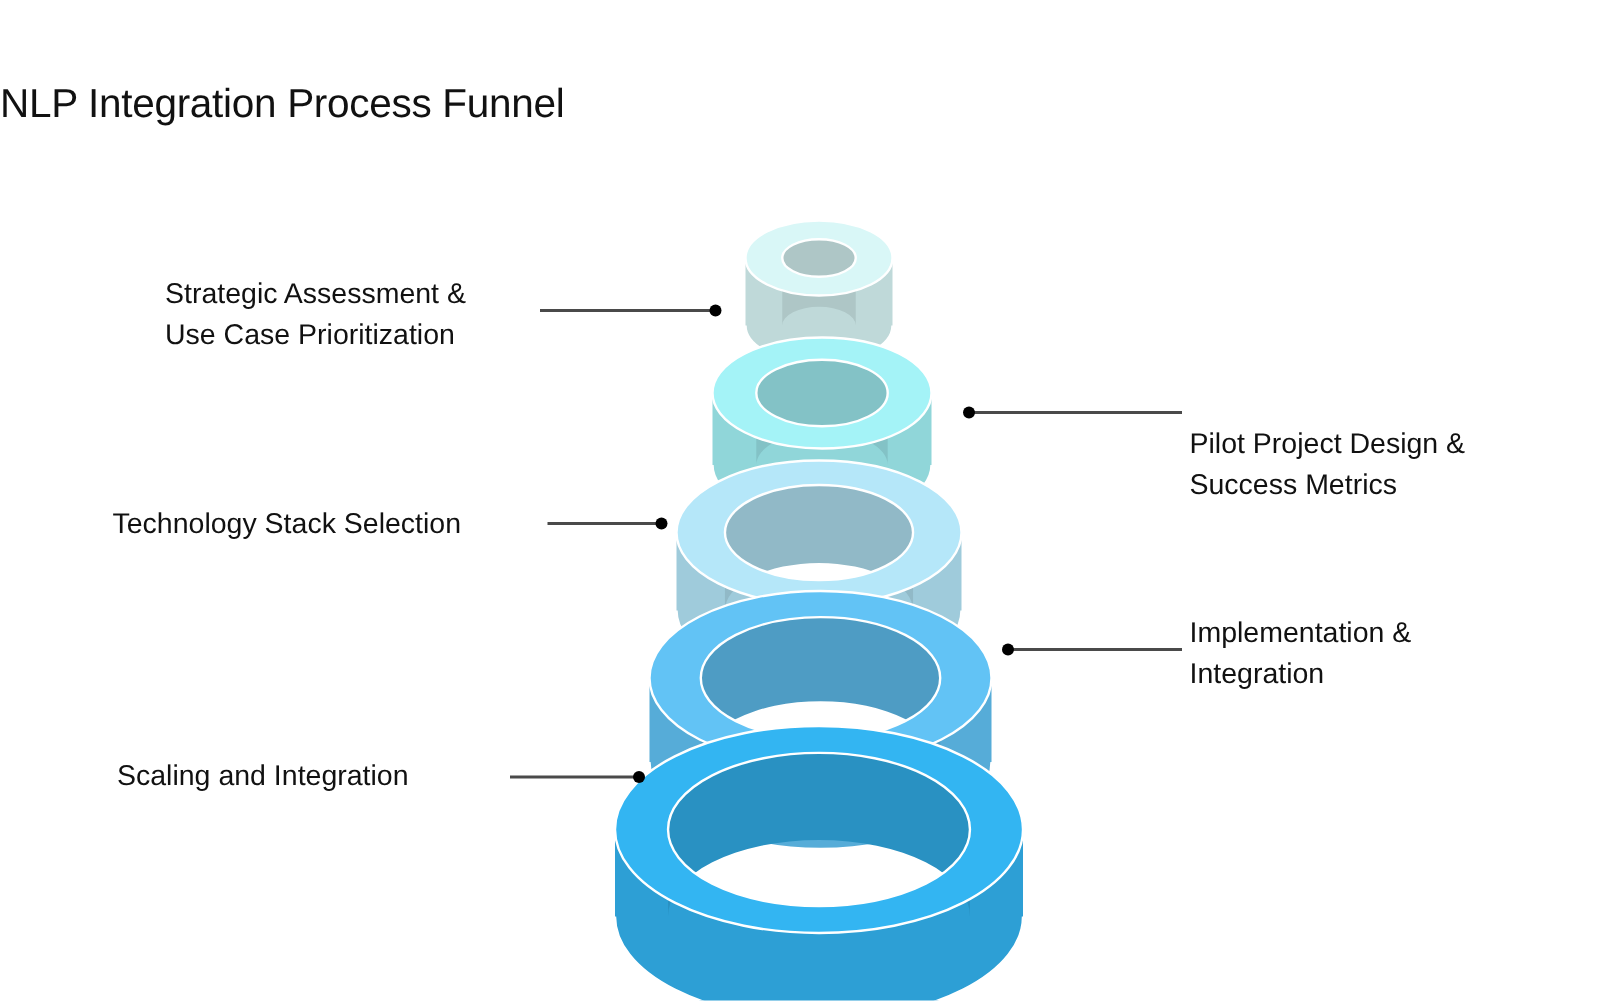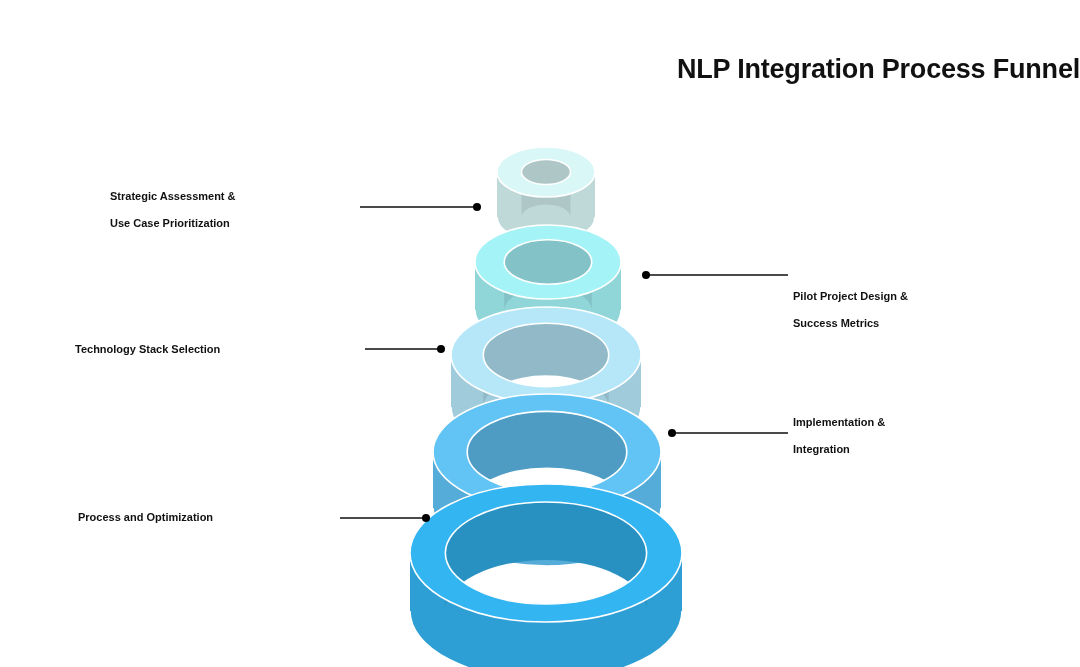--- a/index.html
+++ b/index.html
@@ -14,40 +14,40 @@
     overflow: hidden;
     font-family: "Liberation Sans", sans-serif;
     color: #111111;
   }
 
   #page-title {
     position: absolute;
     top: 54px;
     left: 0;
     width: 1080px;
-    text-align: right;
+    text-align: left;
     font-size: 27px;
-    font-weight: bold;
+    font-weight: normal;
     letter-spacing: -0.2px;
     color: #111111;
   }
 
   #funnel-graphic {
     position: absolute;
     left: 0;
     top: 0;
     width: 1080px;
     height: 667px;
     pointer-events: none;
   }
 
   .callout {
     position: absolute;
-    font-size: 11px;
-    font-weight: bold;
+    font-size: 19px;
+    font-weight: normal;
     line-height: 27px;
     color: #111111;
     white-space: pre-line;
   }
   .callout.right-side { text-align: left; }
   .callout.left-side  { text-align: left; }
 
   .connector {
     position: absolute;
     height: 11px;
@@ -135,17 +135,17 @@
   <div class="dot" style="left:72px;"></div>
 </div>
 
 <div class="callout right-side" style="left:793px; top:409px; width:265px;">Implementation &amp;
 Integration</div>
 <div class="connector" style="left:668px; top:427px; width:120px;">
   <div class="line" style="left:6px; width:114px;"></div>
   <div class="dot" style="left:0;"></div>
 </div>
 
-<div class="callout left-side" style="left:78px; top:504px; width:290px;">Process and Optimization</div>
+<div class="callout left-side" style="left:78px; top:504px; width:290px;">Scaling and Integration</div>
 <div class="connector" style="left:340px; top:512px; width:95px;">
   <div class="line" style="left:0; width:86px;"></div>
   <div class="dot" style="left:82px;"></div>
 </div>
 
 </body></html>

